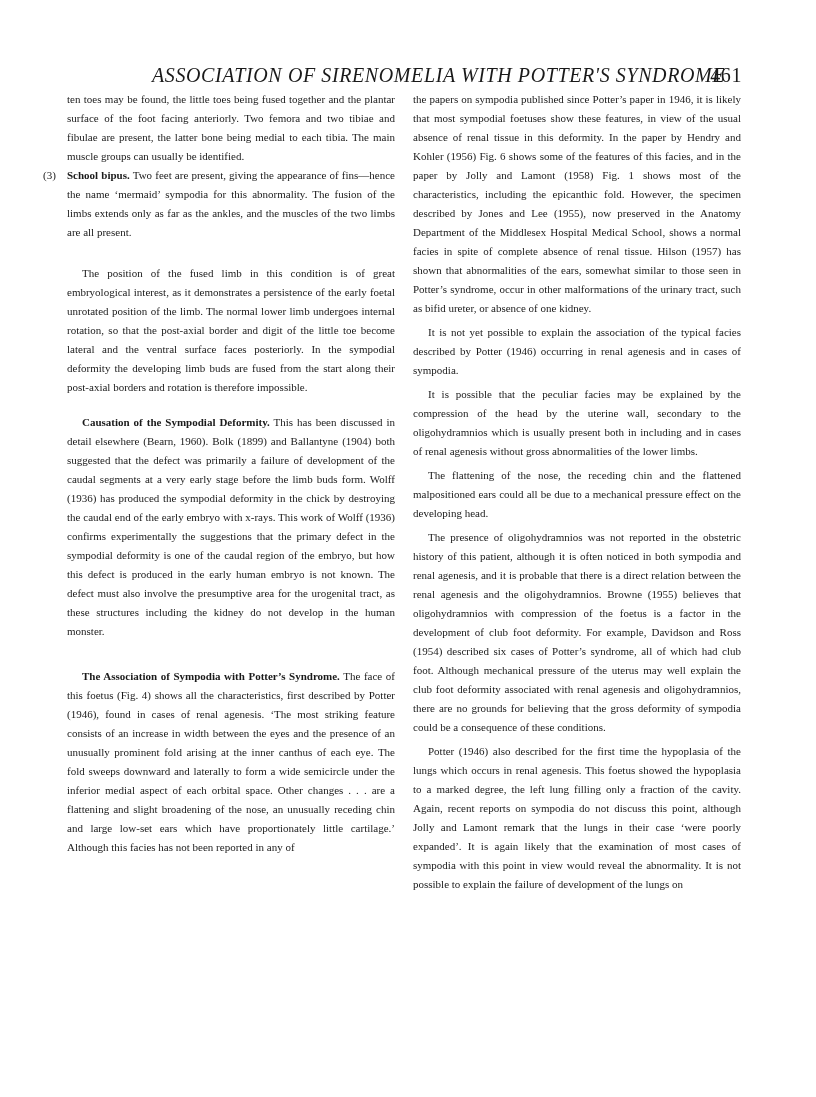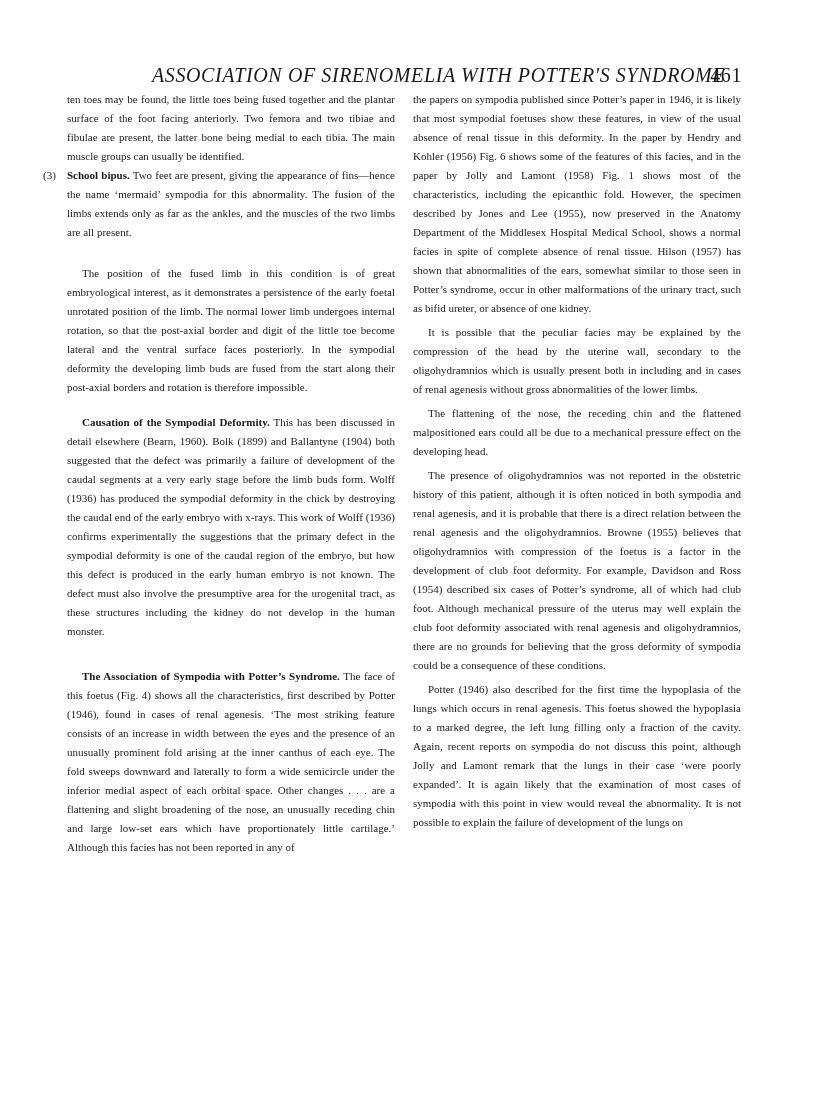--- a/index.html
+++ b/index.html
@@ -38,17 +38,18 @@
   <p class="gap" style="margin-top:16px">
     <b>Causation of the Sympodial Deformity.</b><span> This has been discussed in detail elsewhere (Bearn, 1960). Bolk (1899) and Ballantyne (1904) both suggested that the defect was primarily a failure of development of the caudal segments at a very early stage before the limb buds form.  Wolff (1936) has produced the sympodial deformity in the chick by destroying the caudal end of the early embryo with x-rays.  This work of Wolff (1936) confirms experimentally the suggestions that the primary defect in the sympodial deformity is one of the caudal region of the embryo, but how this defect is produced in the early human embryo is not known.  The defect must also involve the presumptive area for the urogenital tract, as these structures including the kidney do not develop in the human monster.</span>
   </p>
   <p class="gap" style="margin-top:26px">
     <b>The Association of Sympodia with Potter’s Syndrome.</b><span> The face of this foetus (Fig. 4) shows all the characteristics, first described by Potter (1946), found in cases of renal agenesis.  ‘The most striking feature consists of an increase in width between the eyes and the presence of an unusually prominent fold arising at the inner canthus of each eye.  The fold sweeps downward and laterally to form a wide semicircle under the inferior medial aspect of each orbital space.  Other changes . . . are a flattening and slight broadening of the nose, an unusually receding chin and large low-set ears which have proportionately little cartilage.’  Although this facies has not been reported in any of</span>
   </p>
 </div>
 
 <div class="col col-right">
   <p class="noindent">the papers on sympodia published since Potter’s paper in 1946, it is likely that most sympodial foetuses show these features, in view of the usual absence of renal tissue in this deformity.  In the paper by Hendry and Kohler (1956) Fig. 6 shows some of the features of this facies, and in the paper by Jolly and Lamont (1958) Fig. 1 shows most of the characteristics, including the epicanthic fold. However, the specimen described by Jones and Lee (1955), now preserved in the Anatomy Department of the Middlesex Hospital Medical School, shows a normal facies in spite of complete absence of renal tissue.  Hilson (1957) has shown that abnormalities of the ears, somewhat similar to those seen in Potter’s syndrome, occur in other malformations of the urinary tract, such as bifid ureter, or absence of one kidney.</p>
+  <p class="sgap">It is not yet possible to explain the association of the typical facies described by Potter (1946) occurring in renal agenesis and in cases of sympodia.</p>
   <p class="sgap">It is possible that the peculiar facies may be explained by the compression of the head by the uterine wall, secondary to the oligohydramnios which is usually present both in including and in cases of renal agenesis without gross abnormalities of the lower limbs.</p>
   <p class="sgap">The flattening of the nose, the receding chin and the flattened malpositioned ears could all be due to a mechanical pressure effect on the developing head.</p>
   <p class="sgap">The presence of oligohydramnios was not reported in the obstetric history of this patient, although it is often noticed in both sympodia and renal agenesis, and it is probable that there is a direct relation between the renal agenesis and the oligohydramnios.  Browne (1955) believes that oligohydramnios with compression of the foetus is a factor in the development of club foot deformity.  For example, Davidson and Ross (1954) described six cases of Potter’s syndrome, all of which had club foot.  Although mechanical pressure of the uterus may well explain the club foot deformity associated with renal agenesis and oligohydramnios, there are no grounds for believing that the gross deformity of sympodia could be a consequence of these conditions.</p>
   <p class="sgap">Potter (1946) also described for the first time the hypoplasia of the lungs which occurs in renal agenesis.  This foetus showed the hypoplasia to a marked degree, the left lung filling only a fraction of the cavity.  Again, recent reports on sympodia do not discuss this point, although Jolly and Lamont remark that the lungs in their case ‘were poorly expanded’.  It is again likely that the examination of most cases of sympodia with this point in view would reveal the abnormality.  It is not possible to explain the failure of development of the lungs on</p>
 </div>
 
 </body></html>

